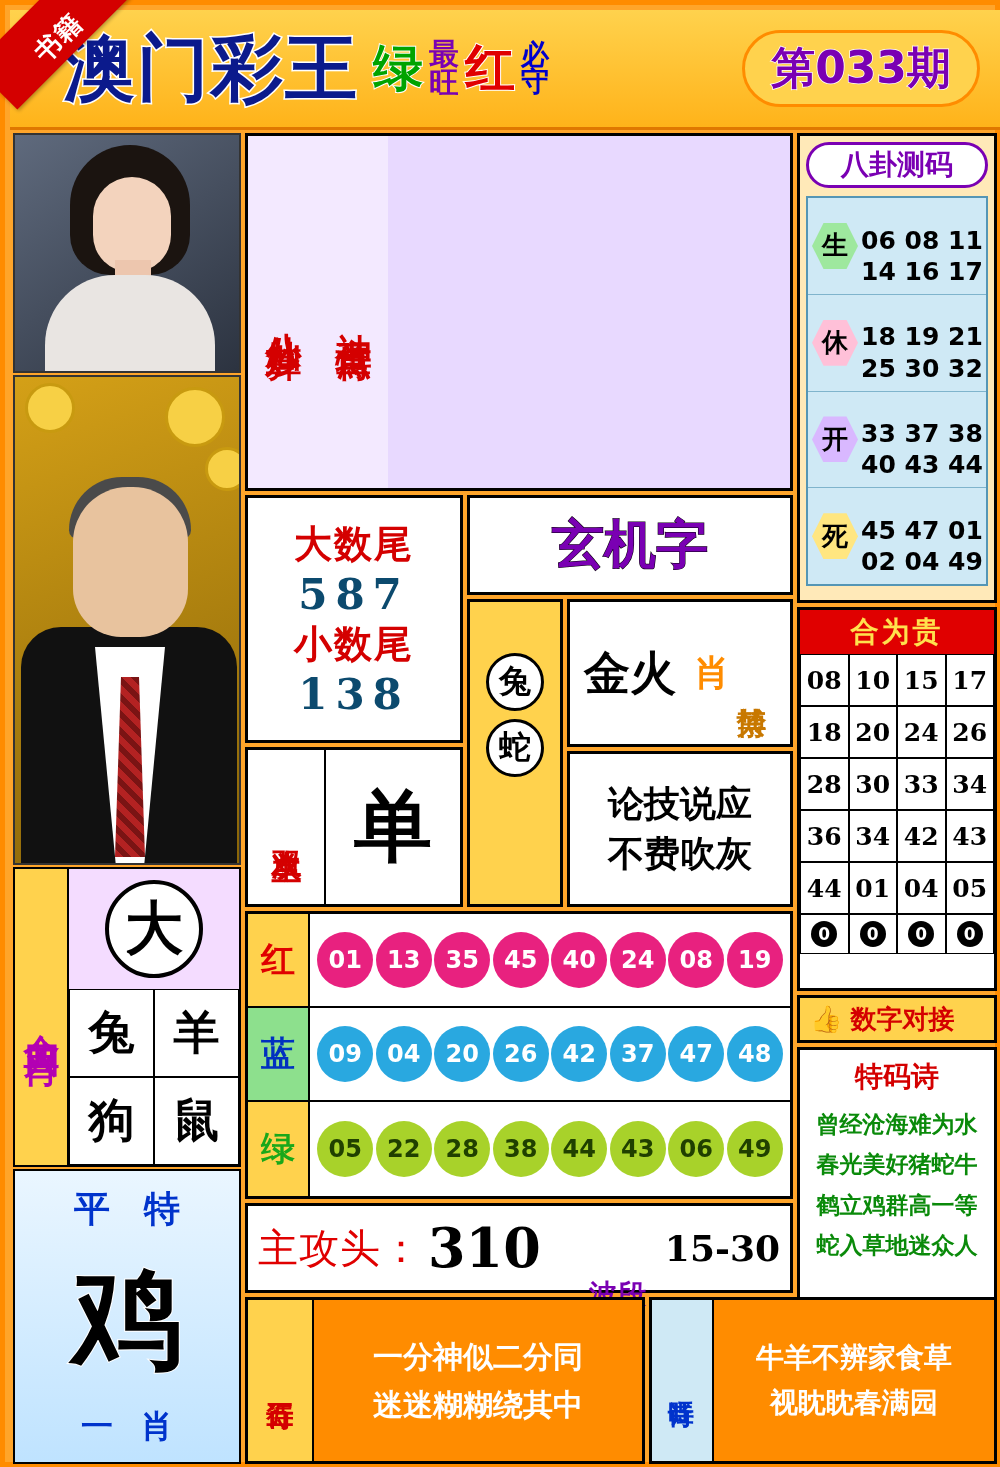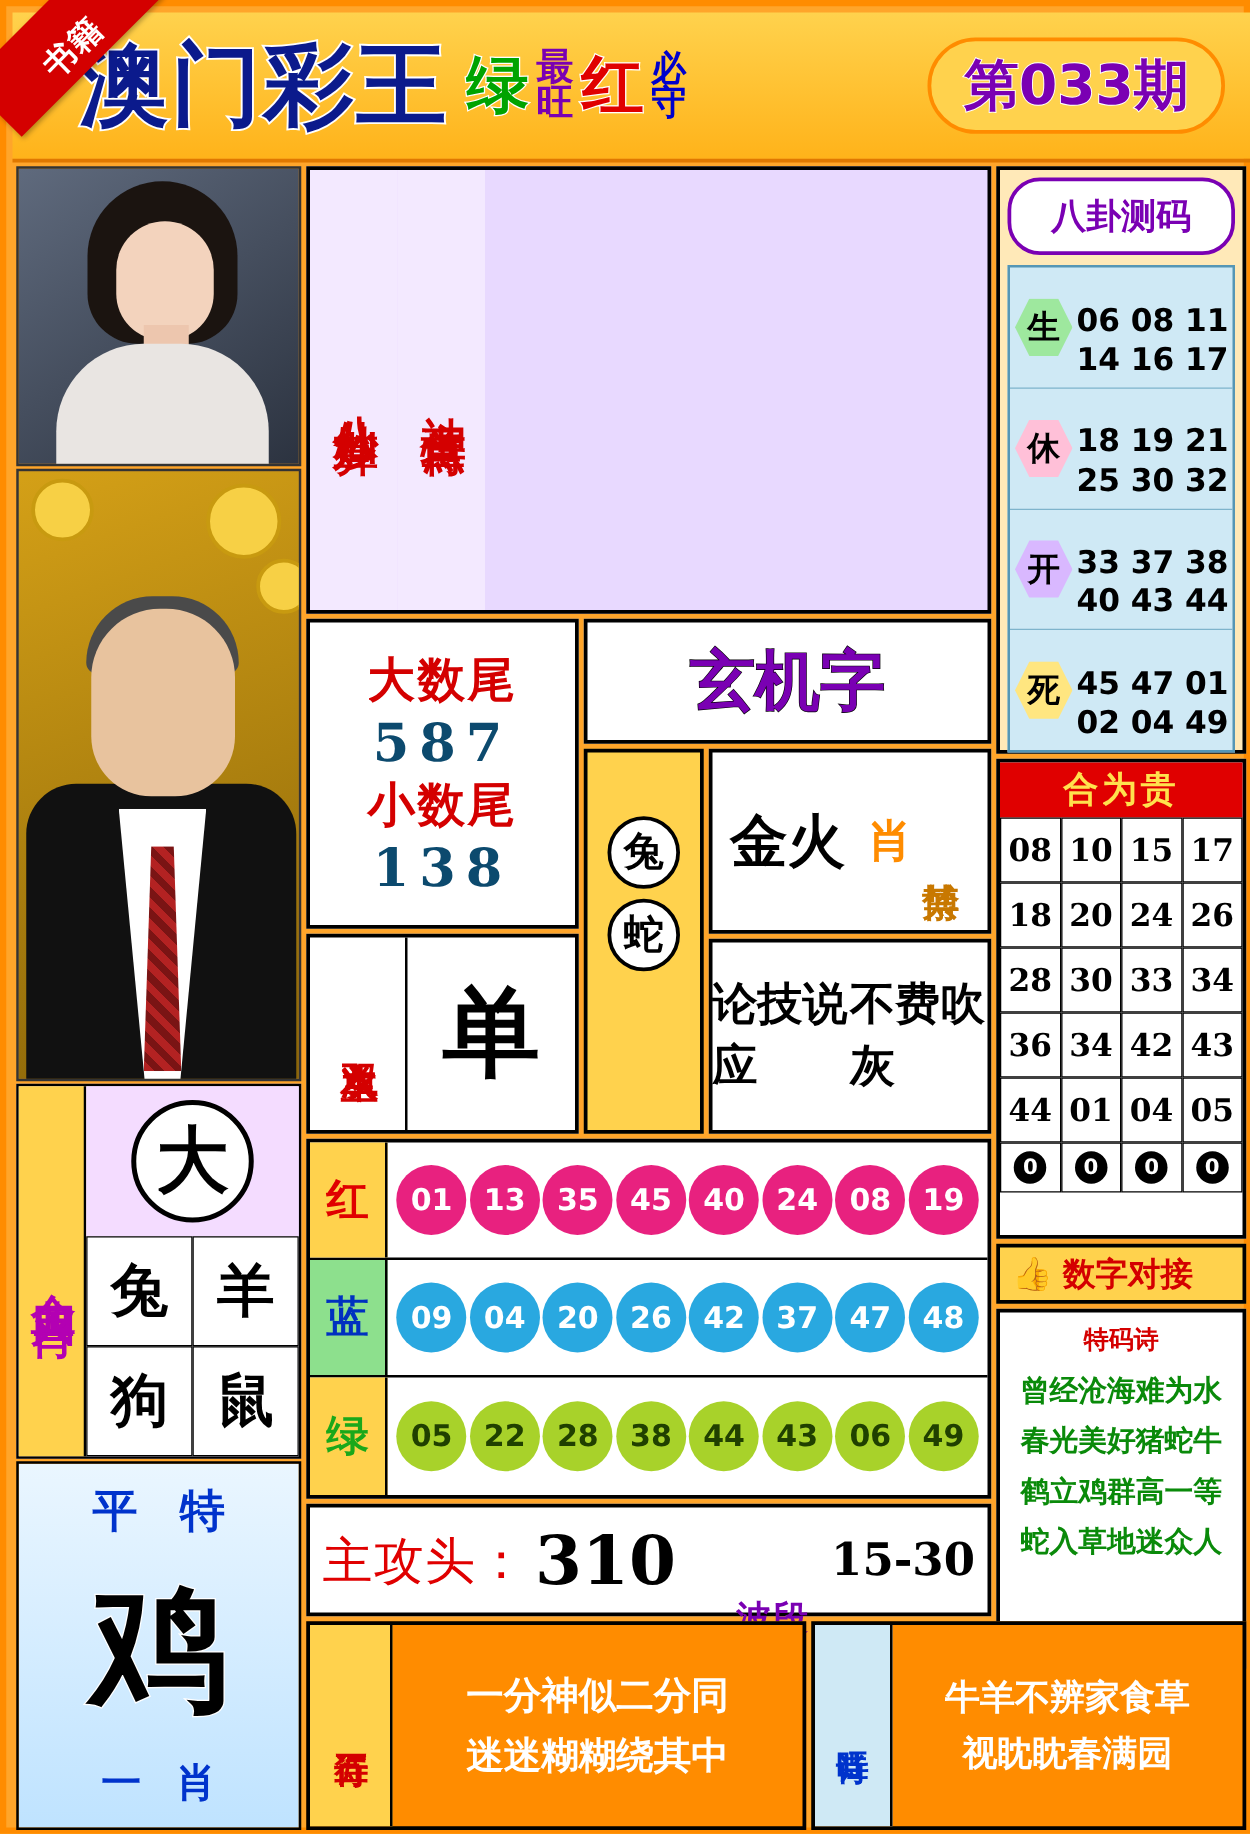--- a/index.html
+++ b/index.html
@@ -159,21 +159,21 @@
     font-size:28px; color:#000; line-height:1.7; font-family:"DejaVu Serif", serif; font-weight:bold;
   }
 
   
   #bagua {
     left: 792px; top: 128px; width: 200px; height: 470px;
     background: #ffe9b8; border: 3px solid #000;
     padding: 6px;
   }
   #bagua .hdr {
-    height: 62px; background:#fff; border:3px solid #7a00b3; border-radius:26px;
+    height: 46px; background:#fff; border:3px solid #7a00b3; border-radius:26px;
     display:flex; align-items:center; justify-content:center;
     font-size:28px; font-weight:bold; color:#7a00b3;
   }
   #bagua .inner {
     margin-top:8px; height: 390px; background:#cfe9f5; border:2px solid #5596b5;
     display:flex; flex-direction:column;
   }
   #bagua .brow { flex:1; display:flex; align-items:center; border-bottom:1px solid #7fb4cc; padding-left:4px;}
   #bagua .brow:last-child { border-bottom:none; }
   #bagua .hex {
@@ -222,21 +222,21 @@
     background:#ffd24d; border:3px solid #000;
     display:flex; flex-direction:column; align-items:center; padding-top:8px;
   }
   #jinri .lab { font-size:30px; font-weight:bold; color:#d40000; line-height:1.1; margin-bottom:10px;}
   #jinri .ring { width:58px; height:58px; border-radius:50%; border:3px solid #000; background:#fff;
      display:flex; align-items:center; justify-content:center; font-size:32px; font-weight:bold; color:#000;
      margin-bottom:8px;}
   #lunji {
     left: 562px; top: 746px; width: 226px; height: 156px;
     background:#fff; border:3px solid #000;
-    display:flex; flex-direction:row; align-items:center; justify-content:center;
+    display:flex; flex-direction:column; align-items:center; justify-content:center;
     font-size:36px; font-weight:bold; color:#000; line-height:1.4;
   }
 
   
   #heweigui {
     left: 792px; top: 602px; width: 200px; height: 384px;
     background:#fff; border:3px solid #000;
   }
   #heweigui .hdr { height:44px; background:#e00000; color:#ffe14d;
      display:flex; align-items:center; justify-content:center;
@@ -257,21 +257,21 @@
   }
   #duijie .thumb { font-size:26px; color:#1aa81a; }
   #duijie .lbl { font-size:26px; font-weight:bold; color:#d40000;}
 
   
   #temashi {
     left: 792px; top: 1042px; width: 200px; height: 288px;
     background:#fff; border:3px solid #000;
     display:flex; flex-direction:column; align-items:center; padding-top:8px;
   }
-  #temashi .hdr { font-size:20px; font-weight:bold; color:#d40000; margin-bottom:8px;}
+  #temashi .hdr { font-size:28px; font-weight:bold; color:#d40000; margin-bottom:8px;}
   #temashi .ln { font-size:23px; font-weight:bold; color:#0a8a0a; line-height:1.75;
      font-family:"DejaVu Serif",serif;}
 
   
   #balls { left: 240px; top: 906px; width: 548px; height: 288px; border:3px solid #000; background:#fff;}
   .brow2 { height: 94px; display:flex; align-items:center; border-bottom:2px solid #000;}
   .brow2:last-child { border-bottom:none; }
   .brow2 .rlab { width:62px; height:100%; display:flex; align-items:center; justify-content:center;
      font-size:34px; font-weight:bold; border-right:2px solid #000;}
   .rlab.red { background:#ffd24d; color:#e00000;}

